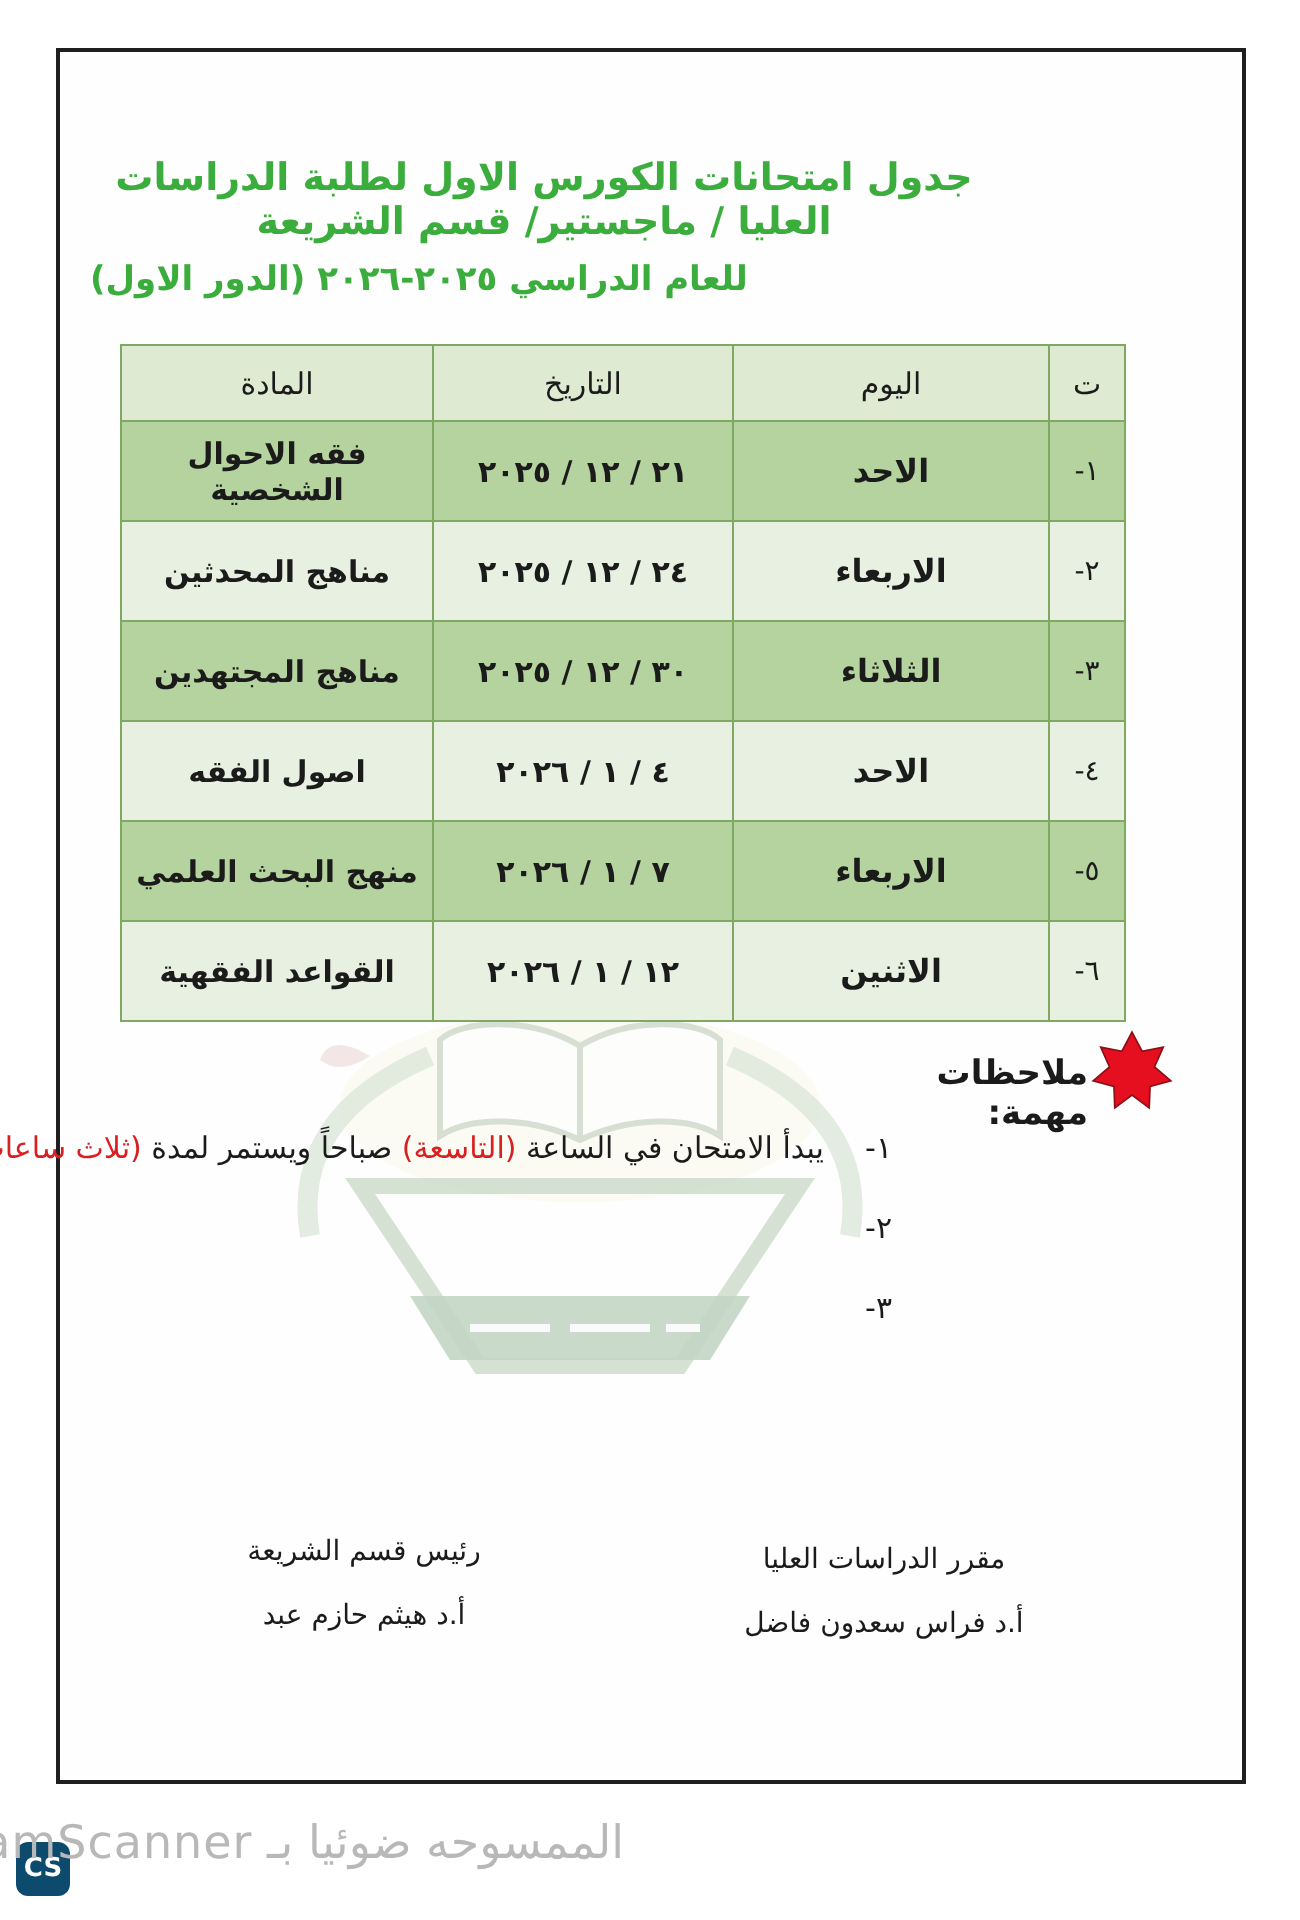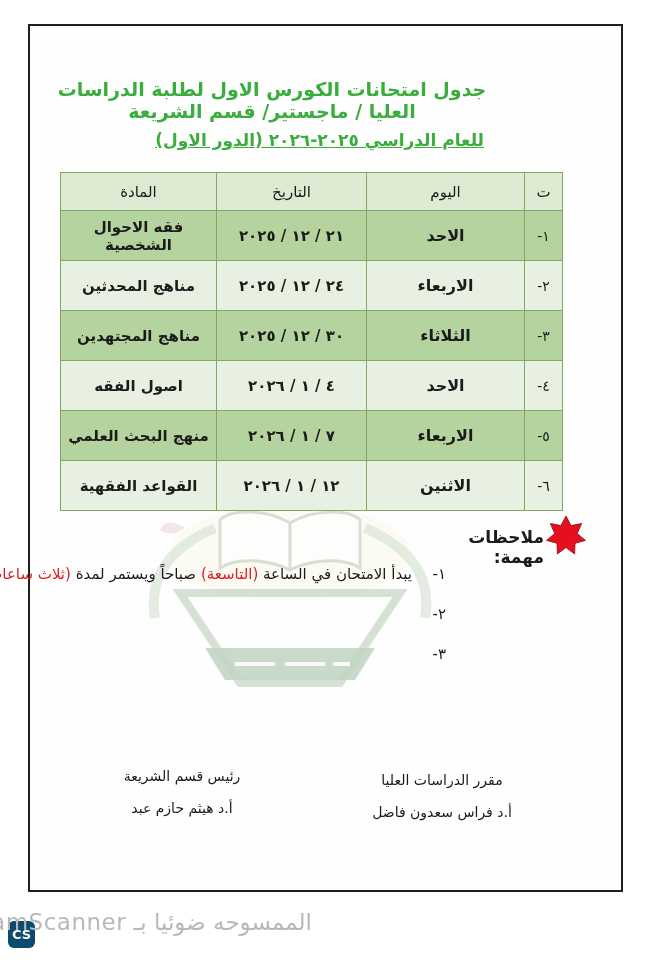--- a/index.html
+++ b/index.html
@@ -16,22 +16,22 @@
   html,body{width:650px;height:960px;background:#ffffff;overflow:hidden;
     font-family:"DejaVu Sans",sans-serif;color:var(--ink);}
   .page{position:relative;width:534px;height:960px;background:#fff;}
 
   .frame{position:absolute;left:28px;top:24px;width:595px;height:868px;
     border:2px solid #1f1f1f;background:#fefefe;}
 
   .title1{position:absolute;left:45px;right:35px;top:78px;text-align:center;
     direction:rtl;color:var(--title-green);font-weight:bold;font-size:19px;
     letter-spacing:.5px;z-index:2;}
-  .title2{position:absolute;left:45px;right:50px;top:130px;text-align:right;
-    direction:rtl;color:var(--title-green);font-weight:bold;font-size:17px;z-index:2;text-decoration:underline;}
+  .title2{position:absolute;left:45px;right:35px;top:130px;text-align:left;
+    direction:rtl;color:var(--title-green);font-weight:bold;font-size:17px;z-index:2;}
 
   table.exam{position:absolute;left:60px;top:172px;width:502px;border-collapse:collapse;
     direction:rtl;table-layout:fixed;z-index:2;}
   table.exam td,table.exam th{border:1.5px solid var(--table-border);
     text-align:center;vertical-align:middle;padding:2px 4px;overflow:hidden;}
   table.exam thead tr{height:38px;background:var(--header-bg);}
   table.exam thead th{font-weight:normal;font-size:15px;}
   table.exam tbody tr{height:50px;}
   table.exam tbody tr:nth-child(odd){background:var(--row-dark);}
   table.exam tbody tr:nth-child(even){background:var(--row-light);}

